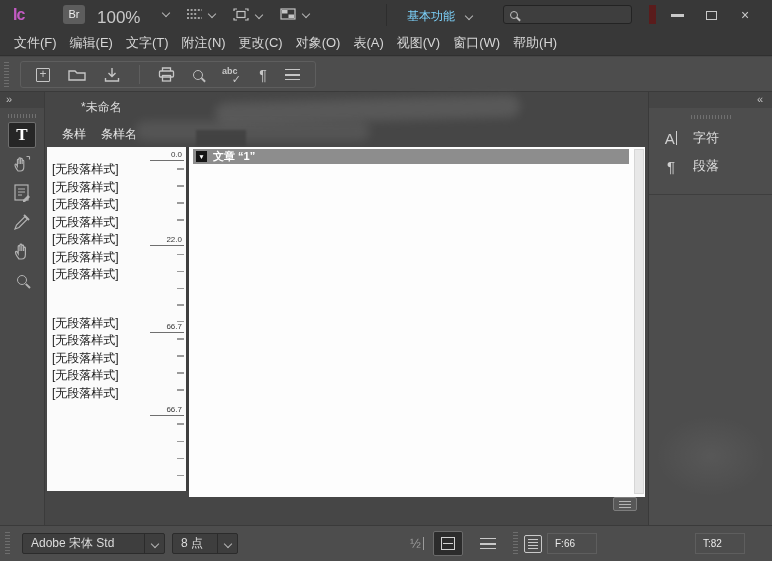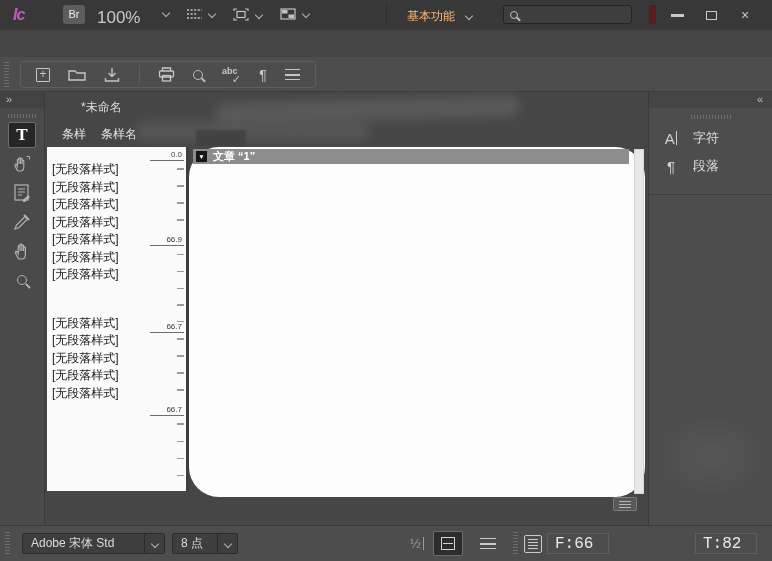--- a/index.html
+++ b/index.html
@@ -5,30 +5,30 @@
   * { margin:0; padding:0; box-sizing:border-box; }
   html,body { background:#2a2a2a; }
   .window {
     position:relative; width:772px; height:561px; overflow:hidden;
     background:#464646; font-family:"Liberation Sans",sans-serif;
     -webkit-font-smoothing:antialiased;
   }
 
   
   .app-bar { position:absolute; left:0; top:0; width:772px; height:30px; background:#383838; }
-  .logo { position:absolute; left:13px; top:6px; font-size:16px; font-weight:bold; color:#c25ac2; letter-spacing:-1px;font-style:italic; }
+  .logo { position:absolute; left:13px; top:6px; font-size:16px; font-weight:bold; color:#c25ac2; letter-spacing:-1px; }
   .br-btn { position:absolute; left:63px; top:5px; width:22px; height:19px; background:#5d5d5d; border-radius:3px;
             color:#ececec; font-size:11px; line-height:19px; text-align:center; }
   .zoom-ctl { position:absolute; left:97px; top:8px; width:72px; color:#c9c9c9; font-size:17px; cursor:default; }
   .chv { display:inline-block; width:6px; height:6px; border-right:1.5px solid #b5b5b5; border-bottom:1.5px solid #b5b5b5;
          transform:rotate(45deg); vertical-align:middle; }
   .zoom-ctl .chv { position:absolute; right:0; top:2px; }
   .bar-icon { position:absolute; top:8px; display:flex; align-items:center; gap:7px; }
   .sep-v { position:absolute; left:386px; top:4px; width:1px; height:22px; background:#2d2d2d; }
-  .workspace { position:absolute; left:407px; top:8px; color:#fdba74; font-size:12px; }
+  .workspace { position:absolute; left:407px; top:8px; color:#7dd3fc; font-size:12px; }
   .workspace .chv { margin-left:8px; margin-top:-2px; }
   .search-box { position:absolute; left:503px; top:5px; width:129px; height:19px; background:#3e3e3e;
                 border:1px solid #232323; border-radius:3px; display:flex; align-items:center; padding:0 6px; }
   .mag { width:8px; height:8px; border:1.5px solid #bdbdbd; border-radius:50%; position:relative; flex:none; }
   .mag::after { content:""; position:absolute; width:5px; height:1.5px; background:#bdbdbd;
                 transform:rotate(45deg); right:-4px; bottom:-2px; }
   .search-box input { background:transparent; border:none; outline:none; color:#ddd; font-size:11px; width:100%; margin-left:6px;
                       font-family:"Liberation Sans",sans-serif; }
   .red-marker { position:absolute; left:649px; top:5px; width:7px; height:19px; background:#5a1c1c; }
   .win-btn { position:absolute; top:5px; width:26px; height:20px; display:flex; align-items:center; justify-content:center; }
@@ -81,21 +81,21 @@
   .style-group-2 { margin-top:31px; }
   .ruler-ticks { position:absolute; right:2px; top:6px; width:7px; height:330px;
                  background:repeating-linear-gradient(to bottom,transparent 0 15.5px,#9a9a9a 15.5px 17px); }
   .ruler-label { position:absolute; right:2px; min-width:34px; text-align:right; font-size:8px; color:#3a3a3a;
                  border-bottom:1px solid #6f6f6f; padding:0 2px 1px 4px; background:#fbfbfb; }
   .ruler-label:nth-of-type(1){ top:3px; } .ruler-label:nth-of-type(2){ top:88px; }
   .ruler-label:nth-of-type(3){ top:175px; } .ruler-label:nth-of-type(4){ top:258px; }
   .col-div { position:absolute; left:186px; top:147px; width:3px; height:344px; background:#3e3e3e; }
 
   
-  .editor { position:absolute; left:189px; top:147px; width:456px; height:350px; background:#fdfdfd;border-radius:30px; }
+  .editor { position:absolute; left:189px; top:147px; width:456px; height:350px; background:#fdfdfd; }
   .story-bar { position:absolute; left:4px; top:2px; width:436px; height:15px; background:#8d8d8d;
                display:flex; align-items:center; padding-left:3px; gap:6px; }
   .collapse-box { width:11px; height:11px; background:#151515; color:#fff; font-size:6.5px;
                   display:flex; align-items:center; justify-content:center; flex:none; }
   .story-title { color:#ffffff; font-size:11px; font-weight:bold; white-space:nowrap; }
   .vscroll { position:absolute; right:1px; top:2px; width:10px; height:345px; background:#e8e8e8; border:1px solid #d6d6d6; }
   .corner-btn { position:absolute; left:613px; top:497px; width:24px; height:14px; background:#585858;
                 border:1px solid #7d7d7d; border-radius:2px; display:flex; align-items:center; justify-content:center; }
   .corner-glyph { width:12px; height:7px; background:repeating-linear-gradient(to bottom,#b5b5b5 0 1px,transparent 1px 3px); }
 
@@ -129,22 +129,22 @@
              background:repeating-linear-gradient(to bottom,transparent 0 3px,#d2d2d2 3px 4px) content-box; }
   .status-hamb { position:absolute; left:480px; top:12px; width:16px; height:11px;
                  border-top:1.5px solid #c9c9c9; border-bottom:1.5px solid #c9c9c9; }
   .status-hamb::after { content:""; display:block; margin-top:4px; height:1.5px; background:#c9c9c9; }
   .status .grip-mid { position:absolute; left:513px; top:6px; height:24px; width:5px;
                       background:repeating-linear-gradient(to bottom,#6e6e6e 0 1px,transparent 1px 3px); }
   .copyfit { position:absolute; left:524px; top:9px; width:18px; height:18px; border:1.5px solid #c9c9c9; border-radius:2px;
              display:flex; align-items:center; justify-content:center; }
   .copyfit span { width:10px; height:10px;
              background:repeating-linear-gradient(to bottom,#c9c9c9 0 1px,transparent 1px 3px); }
-  .stat { position:absolute; top:7px; width:62px; height:21px; border:1px solid #5e5e5e; color:#eaeaea; font-size:16px;
-          display:flex; align-items:center; padding-left:7px;font-family:Liberation Mono, monospace; }
+  .stat { position:absolute; top:7px; width:50px; height:21px; border:1px solid #5e5e5e; color:#eaeaea; font-size:10px;
+          display:flex; align-items:center; padding-left:7px; }
   .stat-f { left:547px; } .stat-h { left:617px;margin-top:36px; } .stat-t { left:695px; }
 
   
   svg { display:block; }
 </style>
 </head>
 <body>
 
 <div class="window">
 
@@ -204,20 +204,42 @@
       <span class="min-bar"></span>
     </span>
     <span class="win-btn" style="left:698px;">
       <span class="max-box"></span>
     </span>
     <span class="win-btn" style="left:732px;">
       <span class="close-x">×</span>
     </span>
   </div>
 
+  <div class="menu-bar">
+
+      <span class="menu-item">文件(F)</span>
+
+      <span class="menu-item">编辑(E)</span>
+
+      <span class="menu-item">文字(T)</span>
+
+      <span class="menu-item">附注(N)</span>
+
+      <span class="menu-item">更改(C)</span>
+
+      <span class="menu-item">对象(O)</span>
+
+      <span class="menu-item">表(A)</span>
+
+      <span class="menu-item">视图(V)</span>
+
+      <span class="menu-item">窗口(W)</span>
+
+      <span class="menu-item">帮助(H)</span>
+    </div>
 
   <div class="toolbar">
     <span class="grip-v"></span>
     <div class="tool-strip">
       <span class="t-ic">
         <span class="newdoc">+</span>
       </span>
       <span class="t-ic">
         <svg width="18" height="13" viewBox="0 0 18 13">
           <path d="M1 3h6l2 2h8v7H1z" fill="none" stroke="#c6c6c6" stroke-width="1.4"></path>
@@ -318,21 +340,21 @@
 
       <div>[无段落样式]</div>
           <div>[无段落样式]</div>
           <div>[无段落样式]</div>
           <div>[无段落样式]</div>
           <div>[无段落样式]</div>
         </div>
     </div>
     <div class="ruler-ticks"></div>
     <span class="ruler-label">0.0</span>
-    <span class="ruler-label">66.9</span>
+    <span class="ruler-label">22.0</span>
     <span class="ruler-label">66.7</span>
     <span class="ruler-label">66.7</span>
   </div>
   <div class="col-div"></div>
 
   <div class="editor">
     <div class="story-bar">
       <span class="collapse-box">▼</span>
       <span class="story-title">文章 “1”</span>
     </div>

